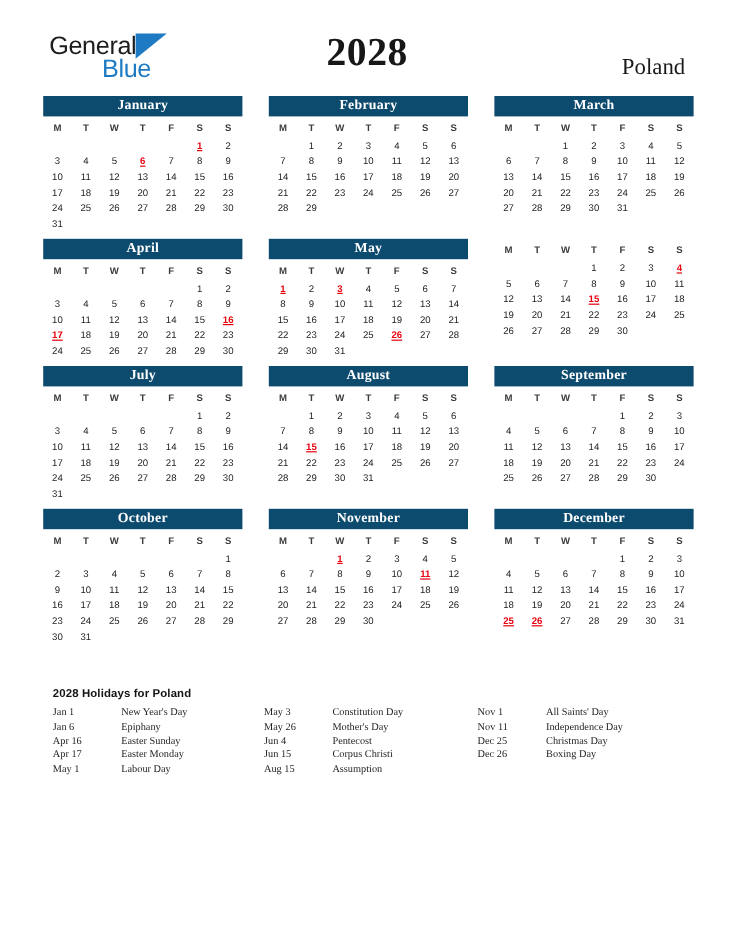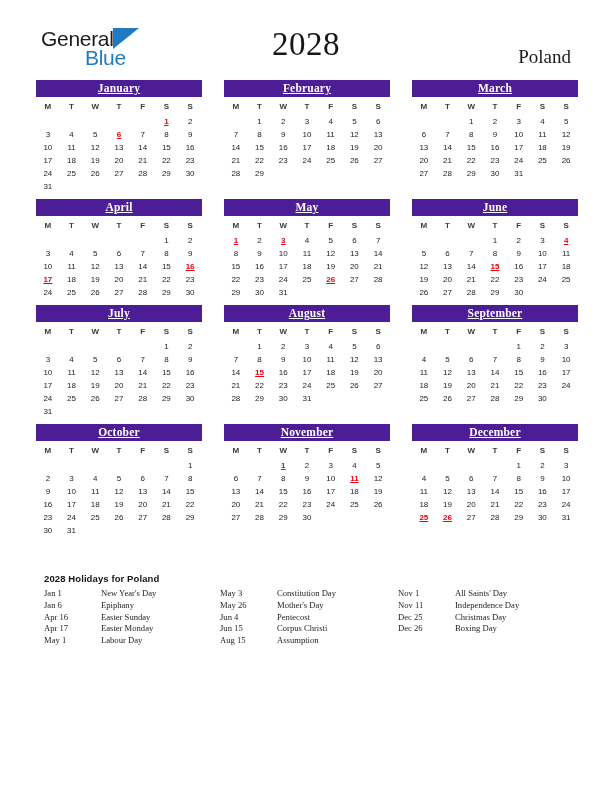--- a/index.html
+++ b/index.html
@@ -70,20 +70,21 @@
   .year-title {
     position: absolute;
     left: 0;
     top: 26px;
     width: 612px;
     text-align: center;
     font-size: 33px;
     font-family: "Liberation Serif", serif;
     color: #171717;
     letter-spacing: 0.5px;
+    font-weight: bold;
   }
 
   .country {
     position: absolute;
     right: 41px;
     top: 46px;
     font-size: 19px;
     font-family: "Liberation Serif", serif;
     color: #1a1a1a;
   }
@@ -97,30 +98,29 @@
   }
   .month-row {
     display: flex;
     gap: 22px;
     margin-bottom: 6px;
   }
   .month {
     width: 166px;
   }
   .month-name {
-    background: #4c1d95;
+    background: #0c4a6e;
     color: #ffffff;
     text-align: center;
     font-family: "Liberation Serif", serif;
     font-weight: bold;
     font-size: 11.5px;
     line-height: 14px;
     padding: 1px 0 2px 0;
     letter-spacing: 0.2px;
-    text-decoration: underline;
   }
   table.cal {
     width: 166px;
     border-collapse: collapse;
     table-layout: fixed;
     margin-top: 2px;
   }
   table.cal th {
     font-family: "Liberation Sans", sans-serif;
     font-size: 8px;
@@ -528,21 +528,20 @@
                 <td>31</td>
                 <td class="empty"></td>
                 <td class="empty"></td>
                 <td class="empty"></td>
                 <td class="empty"></td>
               </tr>
             </tbody>
           </table>
         </div>
         <div class="month">
-          <div class="month-name">June</div>
           <table class="cal">
             <thead>
               <tr>
                 <th>M</th>
                 <th>T</th>
                 <th>W</th>
                 <th>T</th>
                 <th>F</th>
                 <th>S</th>
                 <th>S</th>

